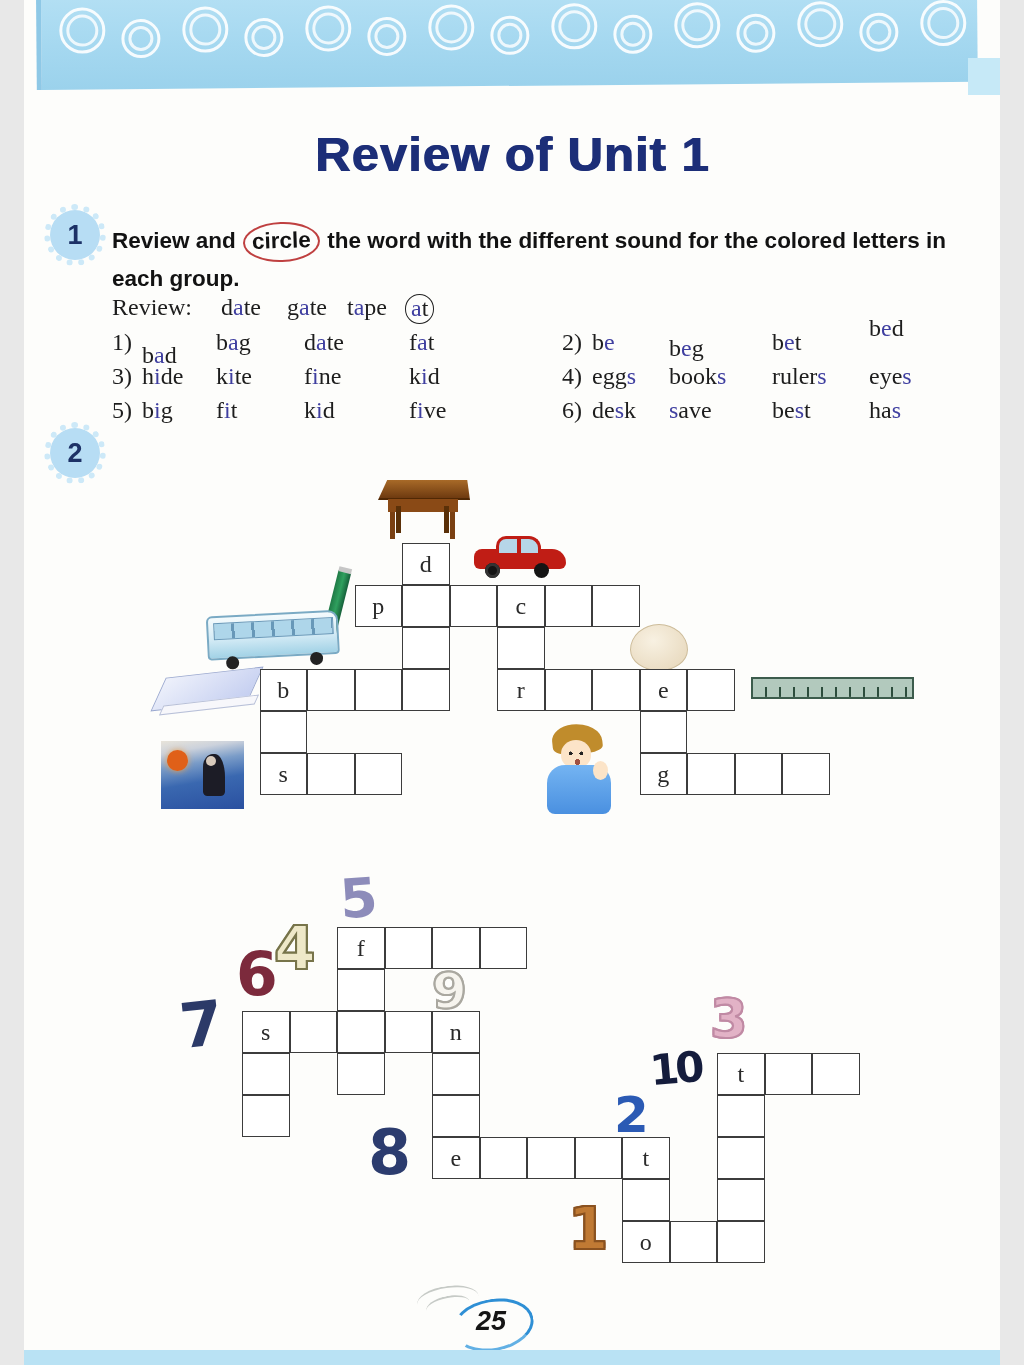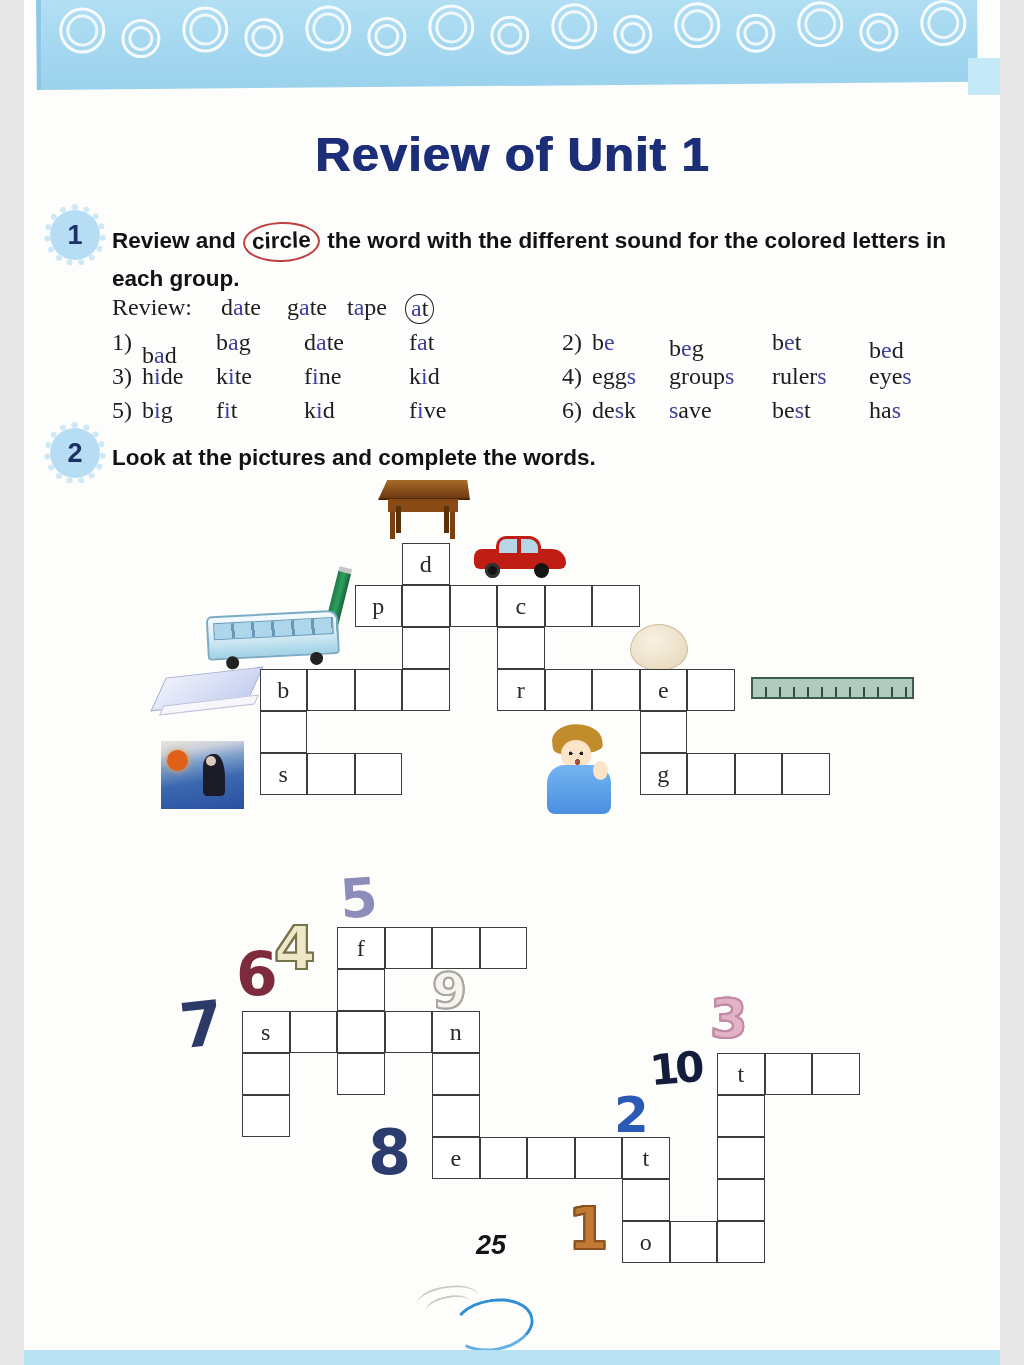--- a/index.html
+++ b/index.html
@@ -88,21 +88,21 @@
                      radial-gradient(circle 2px at 68% 48%,#222 95%,transparent),
                      radial-gradient(circle 3px at 55% 78%,#a05040 95%,transparent);}
   .pic-boy .p3{left:3px;top:41px;width:64px;height:49px;background:linear-gradient(#74b4f2,#4a90e0);
     border-radius:18px 18px 8px 8px;}
   .pic-boy .p3::before{content:"";position:absolute;right:3px;top:-4px;width:15px;height:19px;background:#fce4c8;border-radius:50%;}
 
   
   .bottom-band{position:absolute;left:0;top:1350px;width:1024px;height:15px;background:#b9e2f4;}
   .pageno-swoosh{position:absolute;left:428px;top:1299px;width:76px;height:46px;border:3px solid #2e8fd5;
     border-radius:50%;border-left-color:transparent;border-bottom-color:#62b0e4;transform:rotate(-10deg);}
-  .pageno{position:absolute;left:452px;top:1230px;font-size:27px;font-weight:bold;font-style:italic;color:#151515;}
+  .pageno{position:absolute;left:452px;top:1306px;font-size:27px;font-weight:bold;font-style:italic;color:#151515;}
   .arc{position:absolute;border-top:2px solid #c6cac6;border-radius:50%;}
 </style>
 </head>
 <body>
 
 <div id="page">
 
   <div class="banner-main" id="banner">
       <div class="ring" style="height: 40px; width: 40px; left: 18px; top: 14px;"></div>
       <div class="ring" style="height: 33px; width: 33px; left: 79.5px; top: 26px;"></div>
@@ -142,47 +142,46 @@
   <div id="word-groups">
       <div class="serifline" style="left: 88px; top: 329px;">1)</div>
       <div class="serifline" style="left: 118px; top: 342px;"><span><span>b</span><span class="hl">a</span><span>d</span></span></div>
       <div class="serifline" style="left: 192px; top: 329px;"><span><span>b</span><span class="hl">a</span><span>g</span></span></div>
       <div class="serifline" style="left: 280px; top: 329px;"><span><span>d</span><span class="hl">a</span><span>te</span></span></div>
       <div class="serifline" style="left: 385px; top: 329px;"><span><span>f</span><span class="hl">a</span><span>t</span></span></div>
       <div class="serifline" style="left: 538px; top: 329px;">2)</div>
       <div class="serifline" style="left: 568px; top: 329px;"><span><span>b</span><span class="hl">e</span><span></span></span></div>
       <div class="serifline" style="left: 645px; top: 335px;"><span><span>b</span><span class="hl">e</span><span>g</span></span></div>
       <div class="serifline" style="left: 748px; top: 329px;"><span><span>b</span><span class="hl">e</span><span>t</span></span></div>
-      <div class="serifline" style="left: 845px; top: 337px;"><span><span>b</span><span class="hl">e</span><span>d</span></span></div>
+      <div class="serifline" style="left: 845px; top: 315px;"><span><span>b</span><span class="hl">e</span><span>d</span></span></div>
       <div class="serifline" style="left: 88px; top: 363px;">3)</div>
       <div class="serifline" style="left: 118px; top: 363px;"><span><span>h</span><span class="hl">i</span><span>de</span></span></div>
       <div class="serifline" style="left: 192px; top: 363px;"><span><span>k</span><span class="hl">i</span><span>te</span></span></div>
       <div class="serifline" style="left: 280px; top: 363px;"><span><span>f</span><span class="hl">i</span><span>ne</span></span></div>
       <div class="serifline" style="left: 385px; top: 363px;"><span><span>k</span><span class="hl">i</span><span>d</span></span></div>
       <div class="serifline" style="left: 538px; top: 363px;">4)</div>
       <div class="serifline" style="left: 568px; top: 363px;"><span><span>egg</span><span class="hl">s</span><span></span></span></div>
-      <div class="serifline" style="left: 645px; top: 363px;"><span><span>group</span><span class="hl">s</span><span></span></span></div>
+      <div class="serifline" style="left: 645px; top: 363px;"><span><span>book</span><span class="hl">s</span><span></span></span></div>
       <div class="serifline" style="left: 748px; top: 363px;"><span><span>ruler</span><span class="hl">s</span><span></span></span></div>
       <div class="serifline" style="left: 845px; top: 363px;"><span><span>eye</span><span class="hl">s</span><span></span></span></div>
       <div class="serifline" style="left: 88px; top: 397px;">5)</div>
       <div class="serifline" style="left: 118px; top: 397px;"><span><span>b</span><span class="hl">i</span><span>g</span></span></div>
       <div class="serifline" style="left: 192px; top: 397px;"><span><span>f</span><span class="hl">i</span><span>t</span></span></div>
       <div class="serifline" style="left: 280px; top: 397px;"><span><span>k</span><span class="hl">i</span><span>d</span></span></div>
       <div class="serifline" style="left: 385px; top: 397px;"><span><span>f</span><span class="hl">i</span><span>ve</span></span></div>
       <div class="serifline" style="left: 538px; top: 397px;">6)</div>
       <div class="serifline" style="left: 568px; top: 397px;"><span><span>de</span><span class="hl">s</span><span>k</span></span></div>
       <div class="serifline" style="left: 645px; top: 397px;"><span><span></span><span class="hl">s</span><span>ave</span></span></div>
       <div class="serifline" style="left: 748px; top: 397px;"><span><span>be</span><span class="hl">s</span><span>t</span></span></div>
       <div class="serifline" style="left: 845px; top: 397px;"><span><span>ha</span><span class="hl">s</span><span></span></span></div>
     </div>
 
   <div class="badge" style="left:26px;top:428px;">
     <span>2</span>
   </div>
-  <div class="instr" id="instr2">Look at the pictures and complete the words.</div>
 
   <div id="puzzle1">
       <div class="pic pic-desk" style="left: 352px; top: 477px; width: 96px; height: 64px;">
         <span class="p1"></span>
         <span class="p2"></span>
         <span class="p3"></span>
       </div>
       <div class="pic pic-car" style="left: 450px; top: 536px; width: 92px; height: 42px;">
         <span class="p1"></span>
         <span class="p2"></span>

